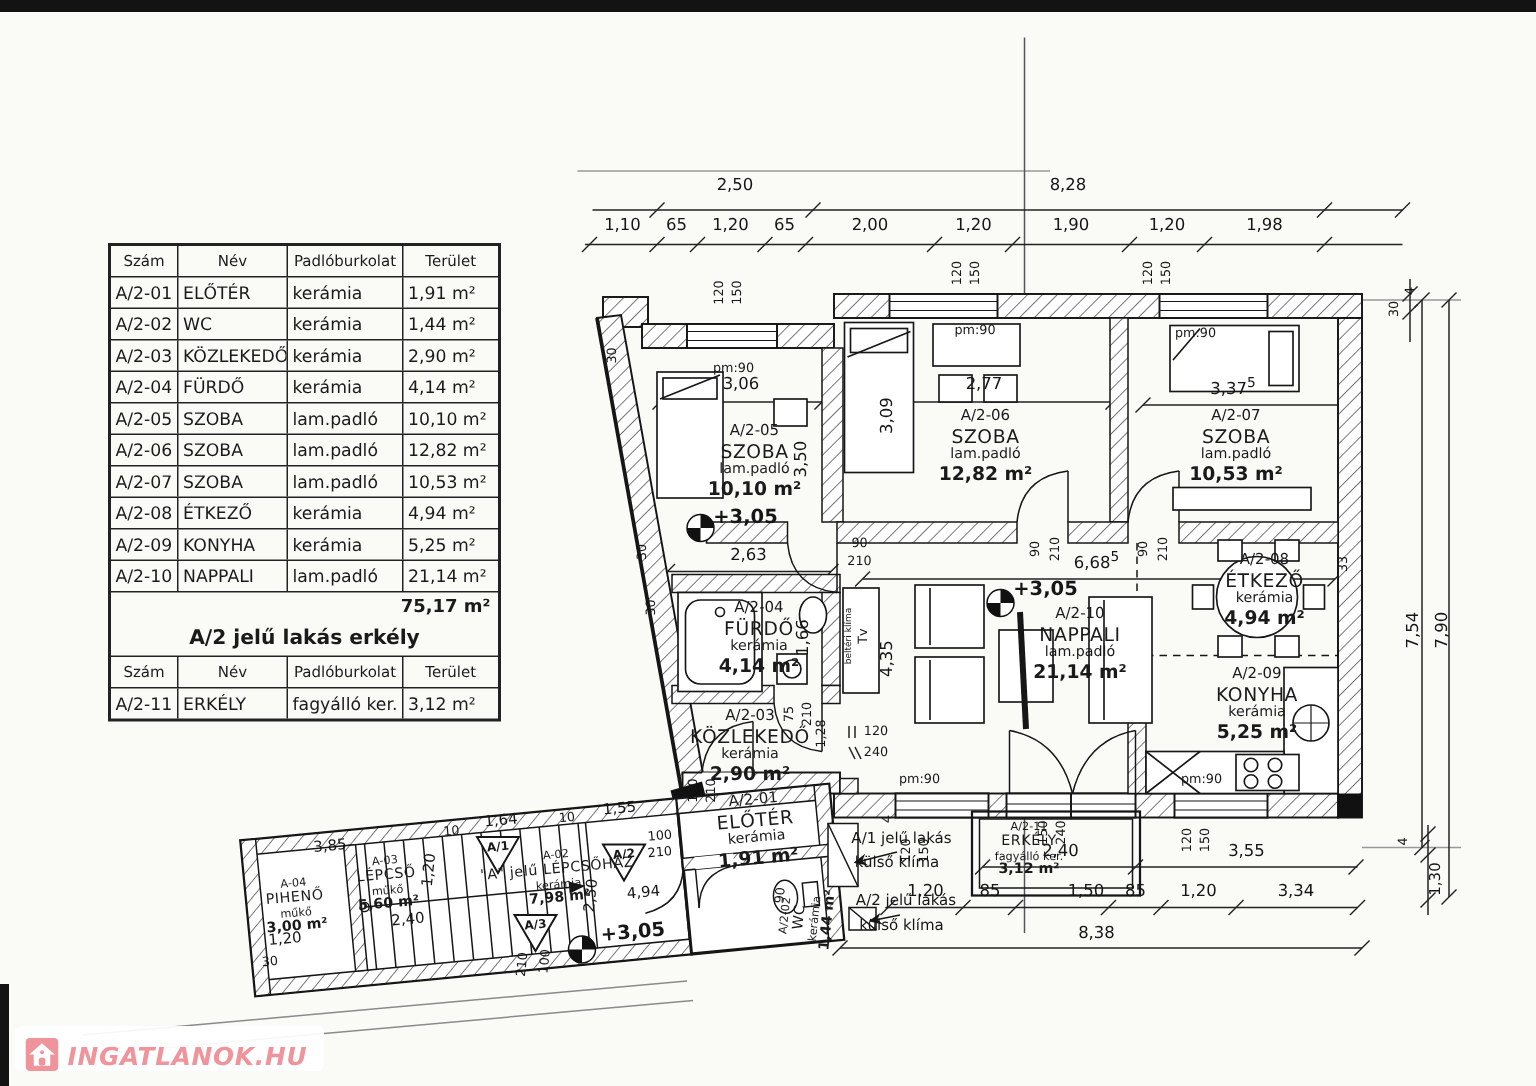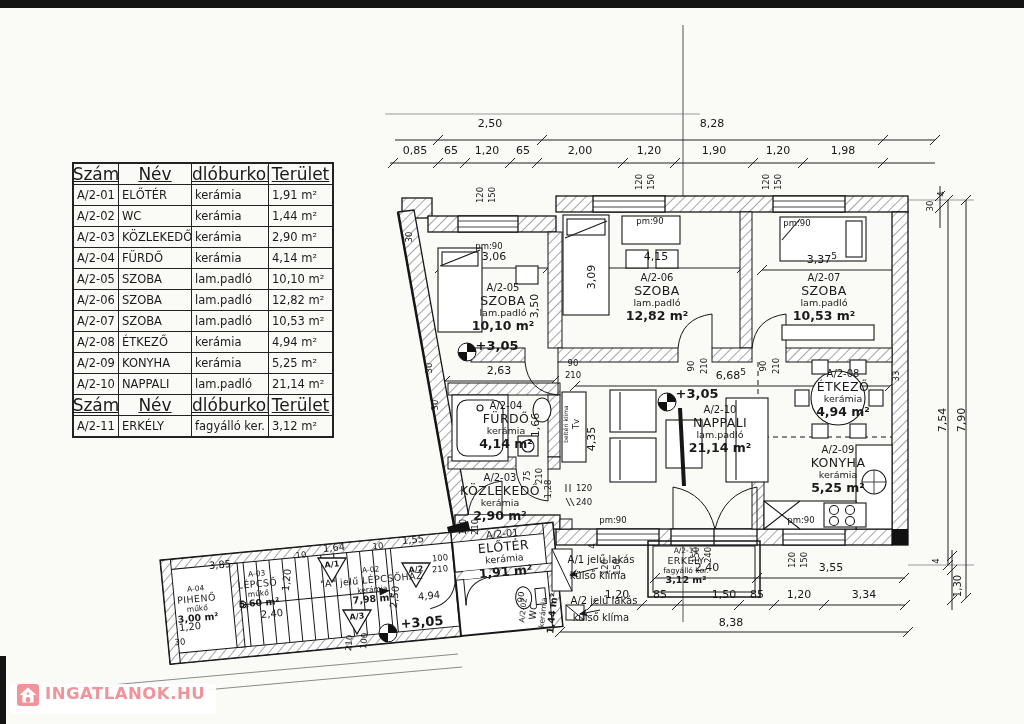--- a/index.html
+++ b/index.html
@@ -30,28 +30,28 @@
   .room.sm .rid{font-size:7.5px;}
   .room.sm .rnm{font-size:9.5px;}
   .room.sm .rfl{font-size:7.5px;}
   .room.sm .rar{font-size:9.5px;font-weight:bold;}
   
   .tbl{position:absolute;left:72px;top:162px;width:258px;border:2px solid #222;font-size:11.5px;background:transparent;}
   .ttl{height:32px;display:flex;align-items:center;justify-content:center;font-weight:bold;font-size:13.5px;border-bottom:1.5px solid #222;}
   .trow{display:grid;grid-template-columns:45px 73px 77px 1fr;height:20px;border-bottom:1.5px solid #222;}
   .trow>div{border-right:1.5px solid #222;display:flex;align-items:center;padding:0 3px;overflow:hidden;}
   .trow>div:last-child{border-right:none;}
-  .thead>div{justify-content:center;padding:0 1px;font-size:17px;text-decoration:underline;}
+  .thead>div{justify-content:center;padding:0 1px;font-size:10px;}
   .trow.last{border-bottom:none;}
   .sect{position:relative;height:42px;border-bottom:1.5px solid #222;}
   .sect .tot{position:absolute;right:5px;top:2px;font-weight:bold;font-size:12px;}
   .sect .sttl{position:absolute;left:0;right:0;bottom:4px;text-align:center;font-weight:bold;font-size:13.5px;}
   
   .wm{position:absolute;left:10px;top:684px;width:206px;height:30px;background:rgba(255,255,255,.93);
-      border-radius:4px;display:flex;align-items:flex-start;gap:6px;padding:0 7px;box-sizing:border-box;}
+      border-radius:4px;display:flex;align-items:flex-end;gap:6px;padding:0 7px;box-sizing:border-box;font-style:italic;}
   .wm .txt{font-weight:bold;font-size:16.5px;color:#f0949c;letter-spacing:.5px;}
 </style>
 </head>
 <body>
 
 <div class="stage">
   <div class="bar-top"></div>
   <div class="bar-left"></div>
 
   <svg class="plan" width="1024" height="724" viewBox="0 0 1024 724">
@@ -351,21 +351,21 @@
         </g>
       <g transform="translate(388,633)">
           <circle r="9" fill="#fff" stroke="#111"></circle>
           <path d="M0,0 L9,0 A9,9 0 0,0 0,-9 Z M0,0 L-9,0 A9,9 0 0,0 0,9 Z" fill="#111"></path>
         </g>
     </g>
   </svg>
 
   <div class="lbl dim c" style="left:490px;top:123px">2,50</div>
   <div class="lbl dim c" style="left:712px;top:123px">8,28</div>
-  <div class="lbl dim c" style="left:415px;top:150px">0,85</div>
+  <div class="lbl dim c" style="left:415px;top:150px">1,10</div>
   <div class="lbl dim c" style="left:451px;top:150px">65</div>
   <div class="lbl dim c" style="left:487px;top:150px">1,20</div>
   <div class="lbl dim c" style="left:523px;top:150px">65</div>
   <div class="lbl dim c" style="left:580px;top:150px">2,00</div>
   <div class="lbl dim c" style="left:649px;top:150px">1,20</div>
   <div class="lbl dim c" style="left:714px;top:150px">1,90</div>
   <div class="lbl dim c" style="left:778px;top:150px">1,20</div>
   <div class="lbl dim c" style="left:843px;top:150px">1,98</div>
 
   <div class="lbl spec cr" style="left:930px;top:206px">30</div>
@@ -379,21 +379,21 @@
   <div class="lbl dim c" style="left:831px;top:567px">3,55</div>
   <div class="lbl dim c" style="left:617px;top:594px">1,20</div>
   <div class="lbl dim c" style="left:660px;top:594px">85</div>
   <div class="lbl dim c" style="left:724px;top:594px">1,50</div>
   <div class="lbl dim c" style="left:757px;top:594px">85</div>
   <div class="lbl dim c" style="left:799px;top:594px">1,20</div>
   <div class="lbl dim c" style="left:864px;top:594px">3,34</div>
   <div class="lbl dim c" style="left:731px;top:622px">8,38</div>
 
   <div class="lbl dim c" style="left:494px;top:256px">3,06</div>
-  <div class="lbl dim c" style="left:656px;top:256px">4,15</div>
+  <div class="lbl dim c" style="left:656px;top:256px">2,77</div>
   <div class="lbl dim c" style="left:822px;top:258px"><span>3,37</span><sup>5</sup></div>
   <div class="lbl dim c" style="left:499px;top:370px">2,63</div>
   <div class="lbl dim c" style="left:731px;top:374px"><span>6,68</span><sup>5</sup></div>
   <div class="lbl dim cr" style="left:591px;top:277px">3,09</div>
   <div class="lbl dim cr" style="left:534px;top:306px">3,50</div>
   <div class="lbl dim cr" style="left:535px;top:425px">1,66</div>
   <div class="lbl dim cr" style="left:591px;top:439px">4,35</div>
   <div class="lbl spec cr" style="left:896px;top:376px">33</div>
   <div class="lbl spec cr" style="left:548px;top:489px">1,28</div>
 
@@ -610,20 +610,24 @@
         <div>KONYHA</div>
         <div>kerámia</div>
         <div>5,25 m²</div>
     </div>
     <div class="trow">
       <div>A/2-10</div>
         <div>NAPPALI</div>
         <div>lam.padló</div>
         <div>21,14 m²</div>
     </div>
+    <div class="sect">
+      <div class="tot">75,17 m²</div>
+      <div class="sttl">A/2 jelű lakás erkély</div>
+    </div>
     <div class="trow thead">
       <div>Szám</div>
       <div>Név</div>
       <div>Padlóburkolat</div>
       <div>Terület</div>
     </div>
     <div class="trow last">
       <div>A/2-11</div>
         <div>ERKÉLY</div>
         <div>fagyálló ker.</div>

